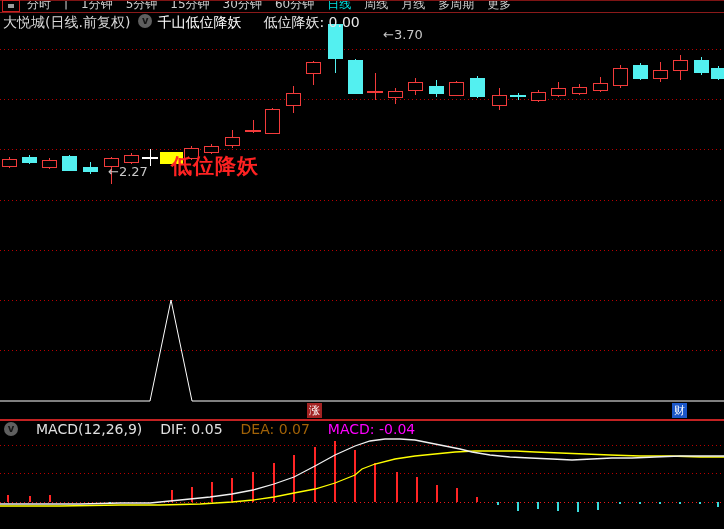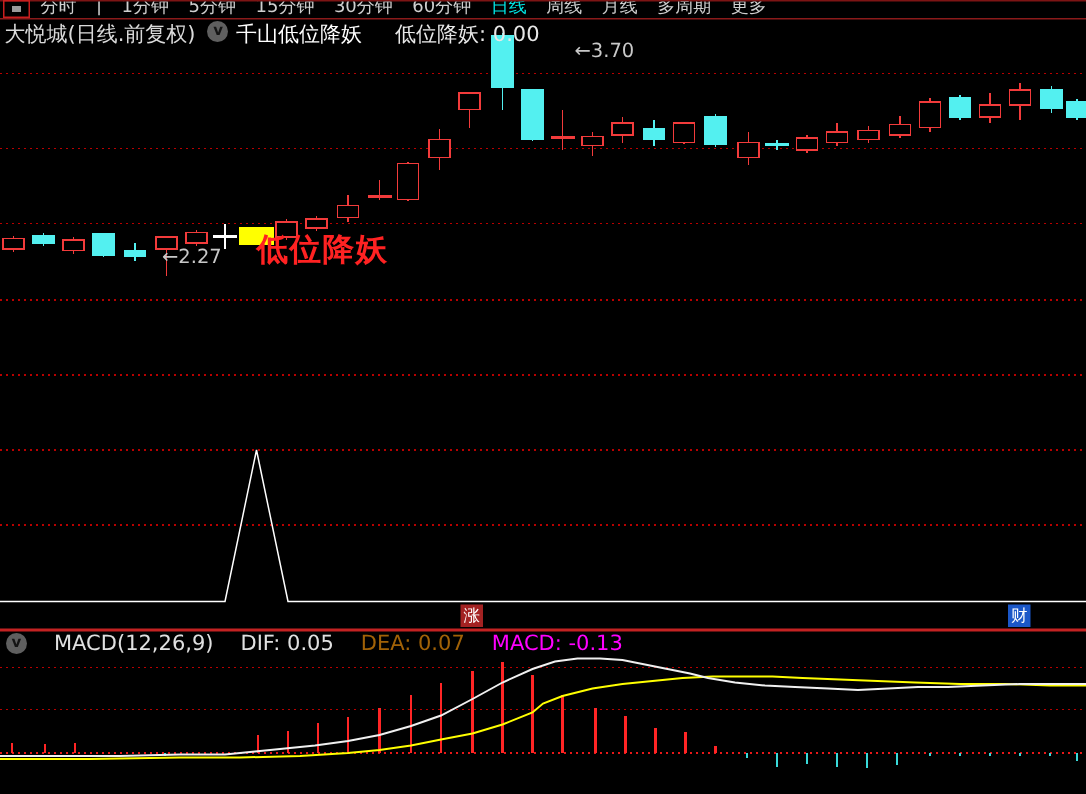--- a/index.html
+++ b/index.html
@@ -197,16 +197,16 @@
   <div class="badge badge-up">涨</div>
   <div class="badge badge-cai">财</div>
 
   <div class="bottom-rule"></div>
 
   <div class="macd-header">
     <span class="circle-icon">v</span>
     <span>MACD(12,26,9)</span>
     <span>DIF: 0.05</span>
     <span class="c-yellow">DEA: 0.07</span>
-    <span class="c-magenta">MACD: -0.13</span>
+    <span class="c-magenta">MACD: -0.04</span>
   </div>
 
 </div>
 
 </body></html>

